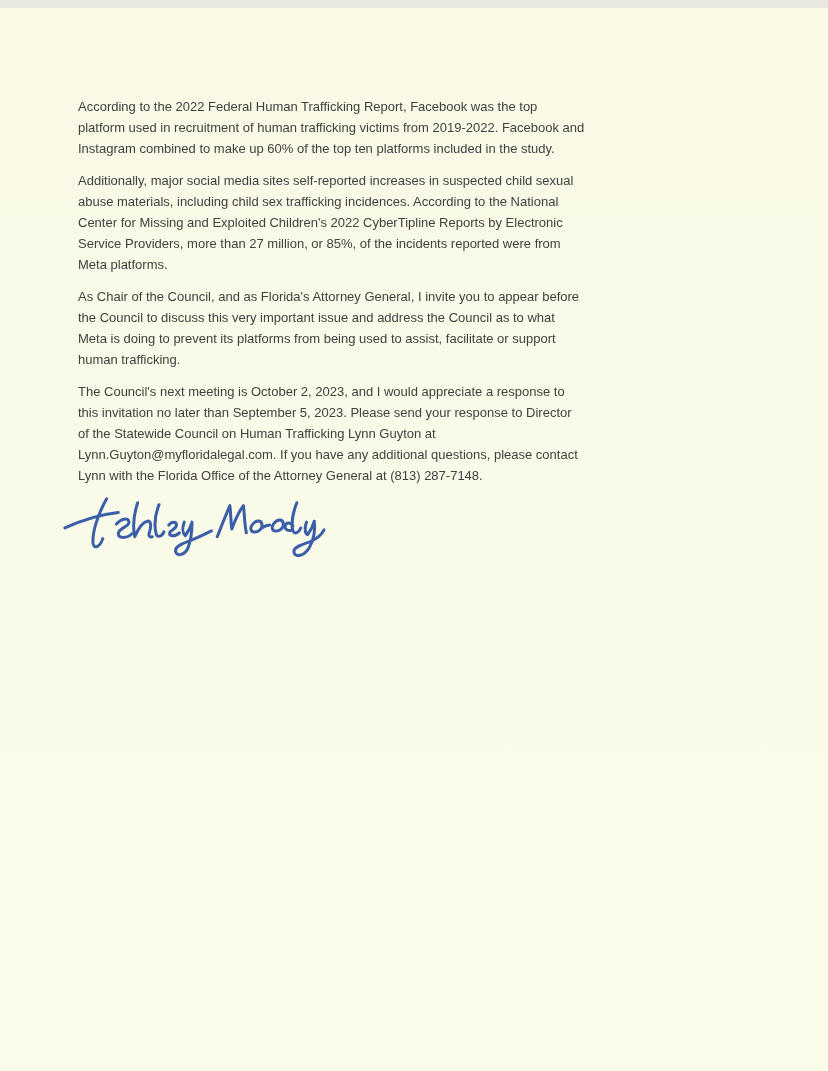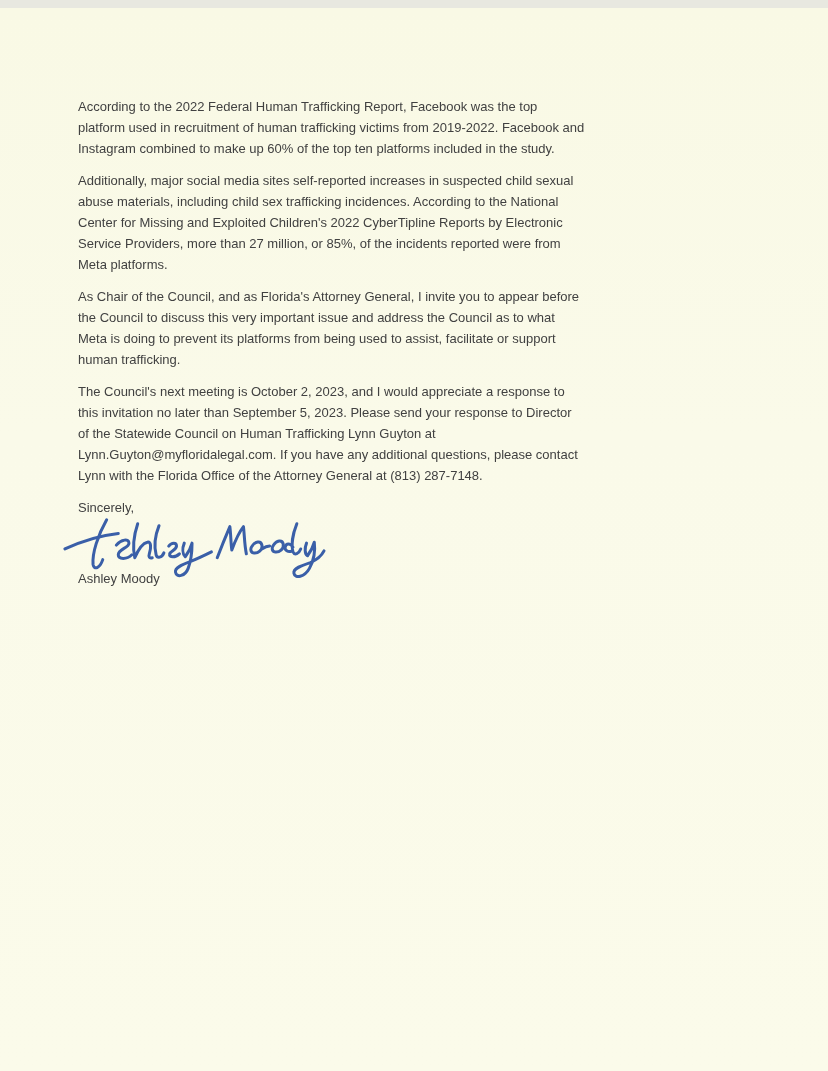--- a/index.html
+++ b/index.html
@@ -56,36 +56,34 @@
 the Council to discuss this very important issue and address the Council as to what
 Meta is doing to prevent its platforms from being used to assist, facilitate or support
 human trafficking.</p>
 
   <p class="para">The Council's next meeting is October 2, 2023, and I would appreciate a response to
 this invitation no later than September 5, 2023. Please send your response to Director
 of the Statewide Council on Human Trafficking Lynn Guyton at
 Lynn.Guyton@myfloridalegal.com. If you have any additional questions, please contact
 Lynn with the Florida Office of the Attorney General at (813) 287-7148.</p>
 
-  <p class="para closing">Sincerely,</p>
 
   <div>
     <svg class="sig-svg" viewBox="0 0 270 70" xmlns="http://www.w3.org/2000/svg" aria-hidden="true">
       <g stroke="#3a5fa8">
         <path d="M3 36 C 20 28, 40 22, 58 20"></path>
         <path d="M46 6 C 37 22, 31 40, 32 52 C 33 58, 39 56, 42 47"></path>
         <path d="M56 32 C 61 26, 69 25, 69 30 C 69 35, 58 36, 58 42 C 58 47, 67 47, 72 42"></path>
         <path d="M78 10 C 74 22, 73 36, 75 45 C 78 38, 83 30, 88 29 C 92 28, 92 35, 90 41 C 89 44, 90 46, 93 45"></path>
         <path d="M100 12 C 96 22, 95 34, 97 42 C 98 46, 103 45, 105 40"></path>
         <path d="M110 33 C 113 29, 118 29, 118 33 C 118 37, 112 38, 111 41 C 110 45, 117 45, 121 41"></path>
         <path d="M126 30 C 124 35, 124 41, 127 44 C 130 40, 133 34, 134 30 C 134 38, 133 48, 130 56 C 127 64, 118 66, 117 60 C 116 55, 124 52, 132 49 C 140 46, 148 42, 154 39"></path>
         <path d="M160 45 C 165 32, 170 20, 173 13 C 174 21, 174 30, 175 37 C 178 29, 183 18, 187 13 C 188 21, 188 32, 190 41"></path>
         <path d="M196 33 C 199 28, 205 27, 206 32 C 207 37, 202 41, 197 40 C 194 39, 194 35, 196 33 M206 36 C 209 34, 212 33, 214 33"></path>
         <path d="M218 32 C 221 27, 227 26, 228 31 C 229 36, 224 40, 219 39 C 216 38, 216 34, 218 32"></path>
         <path d="M242 10 C 238 20, 236 32, 238 39 C 240 43, 244 41, 246 36 M238 34 C 235 30, 231 30, 230 34 C 229 37, 233 40, 237 38"></path>
         <path d="M252 30 C 250 35, 250 41, 253 43 C 256 39, 259 33, 260 29 C 261 37, 260 47, 255 56 C 250 65, 240 67, 239 61 C 238 56, 247 53, 256 50 C 263 47, 268 42, 270 38"></path>
       </g>
     </svg>
   </div>
 
-  <p class="name-line">Ashley Moody</p>
 
 </div>
 
 </body></html>

